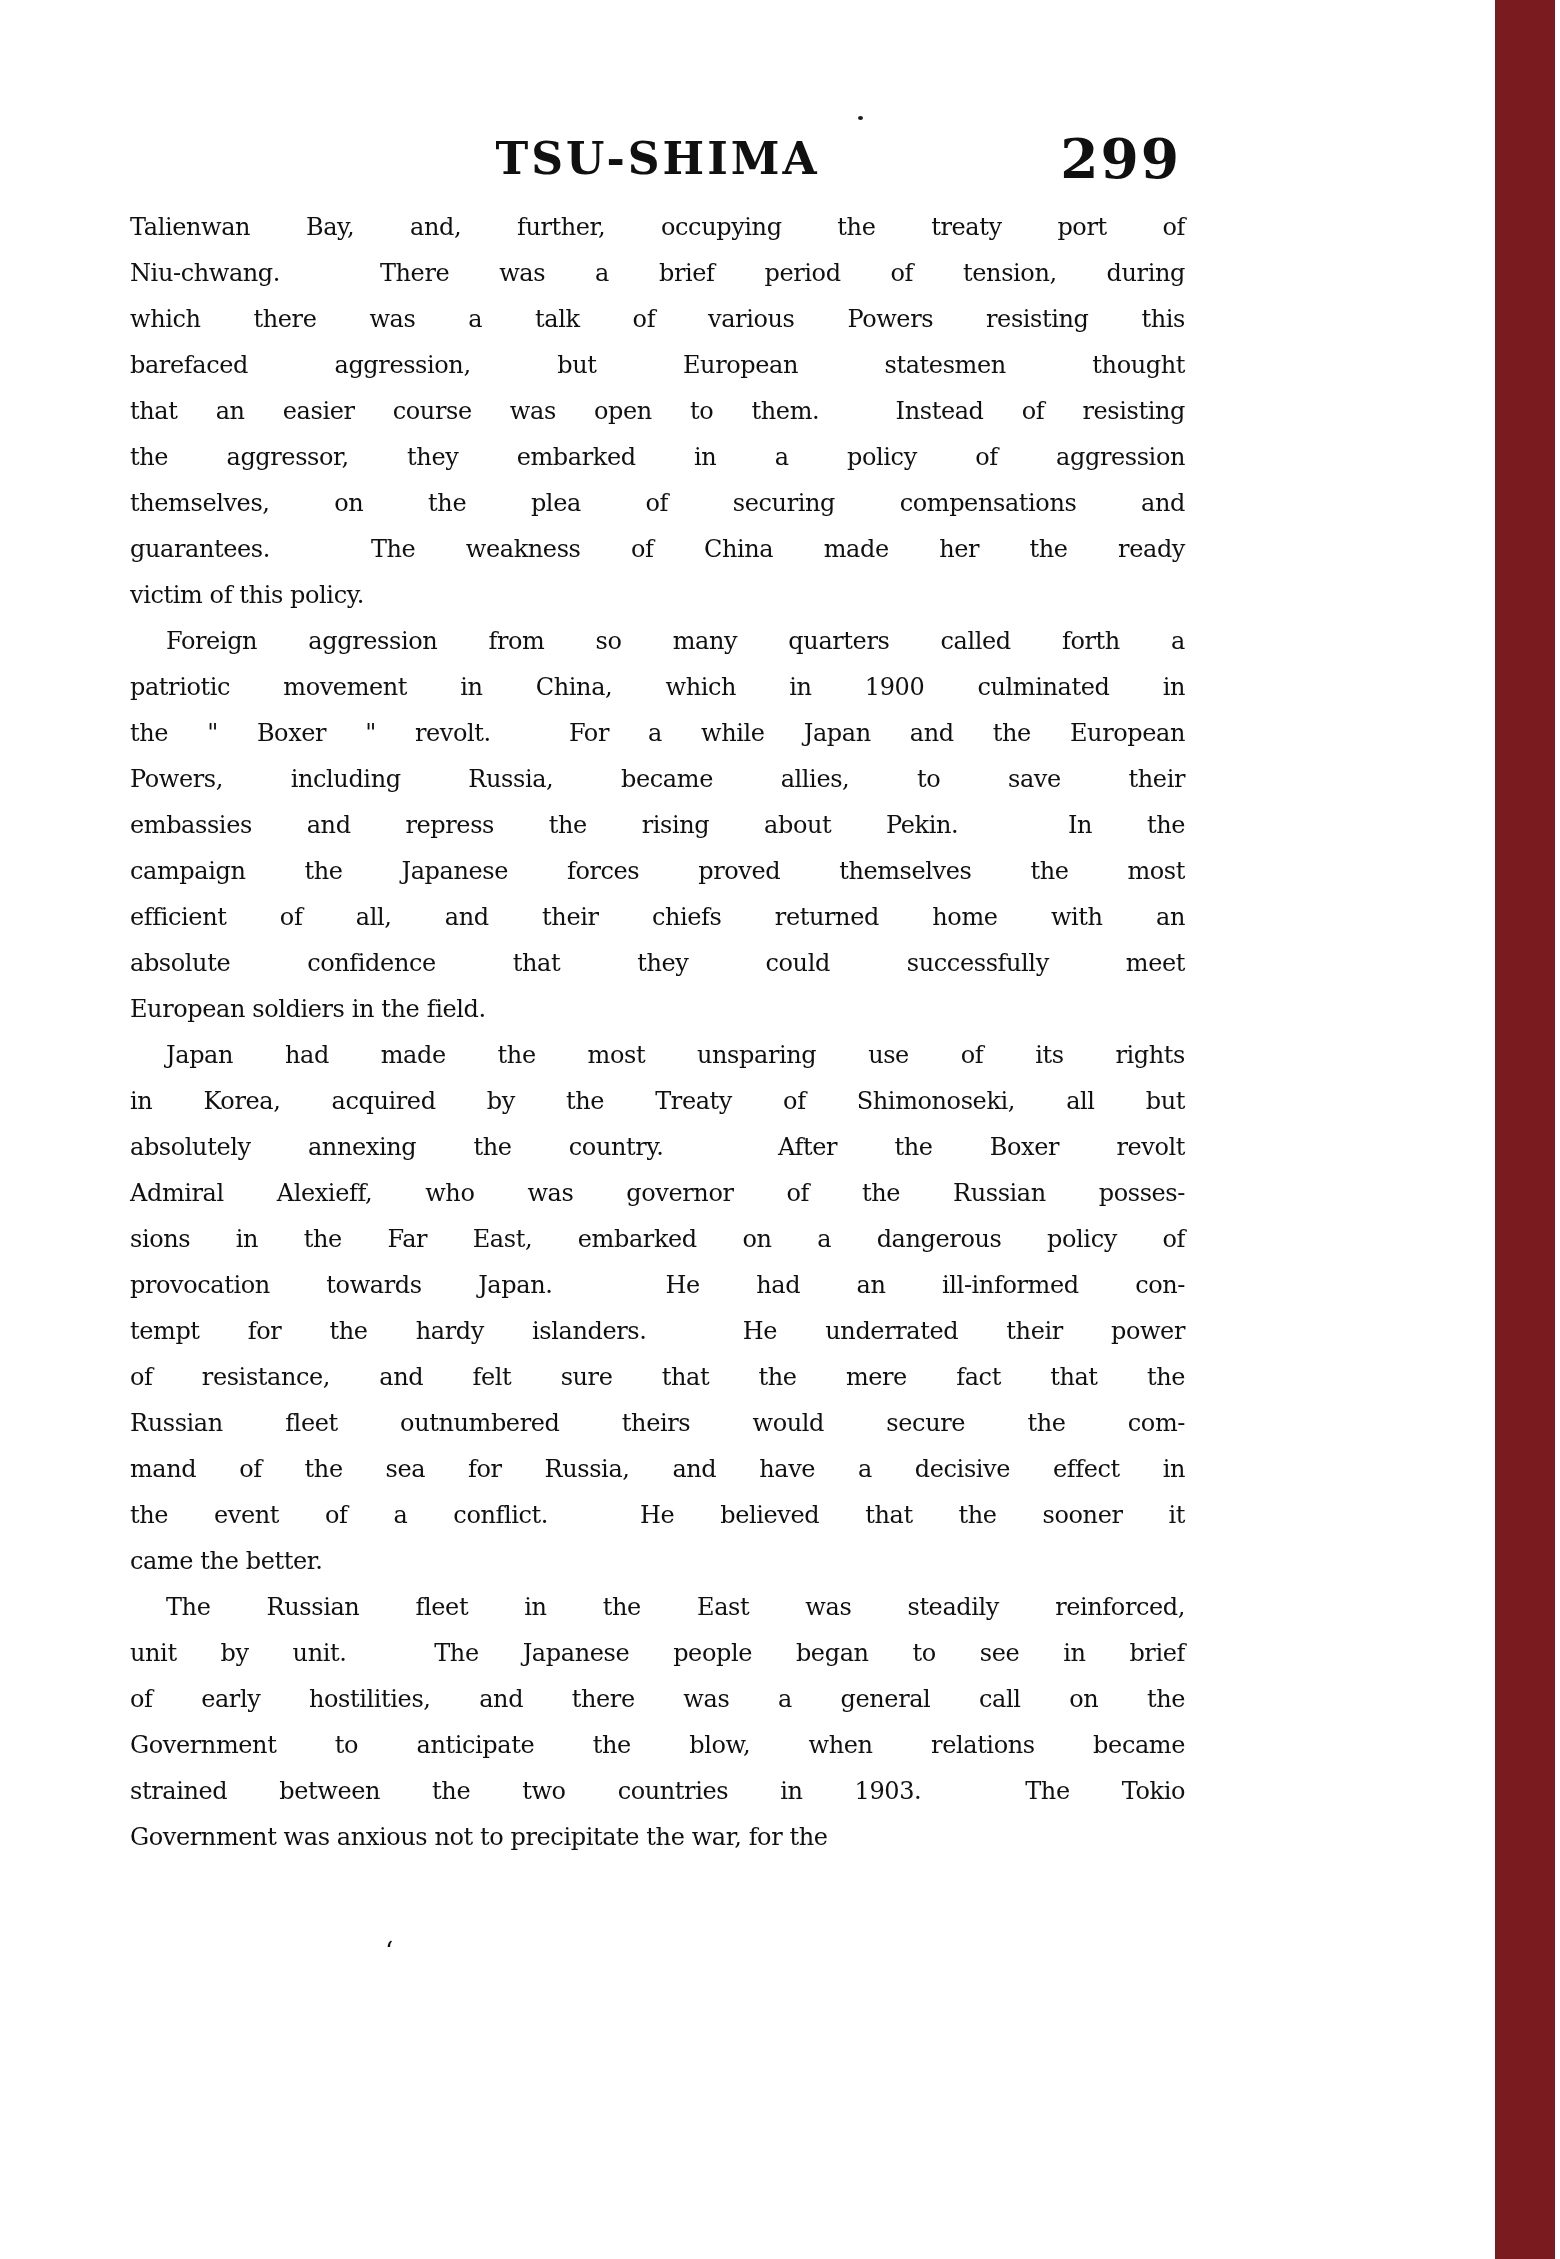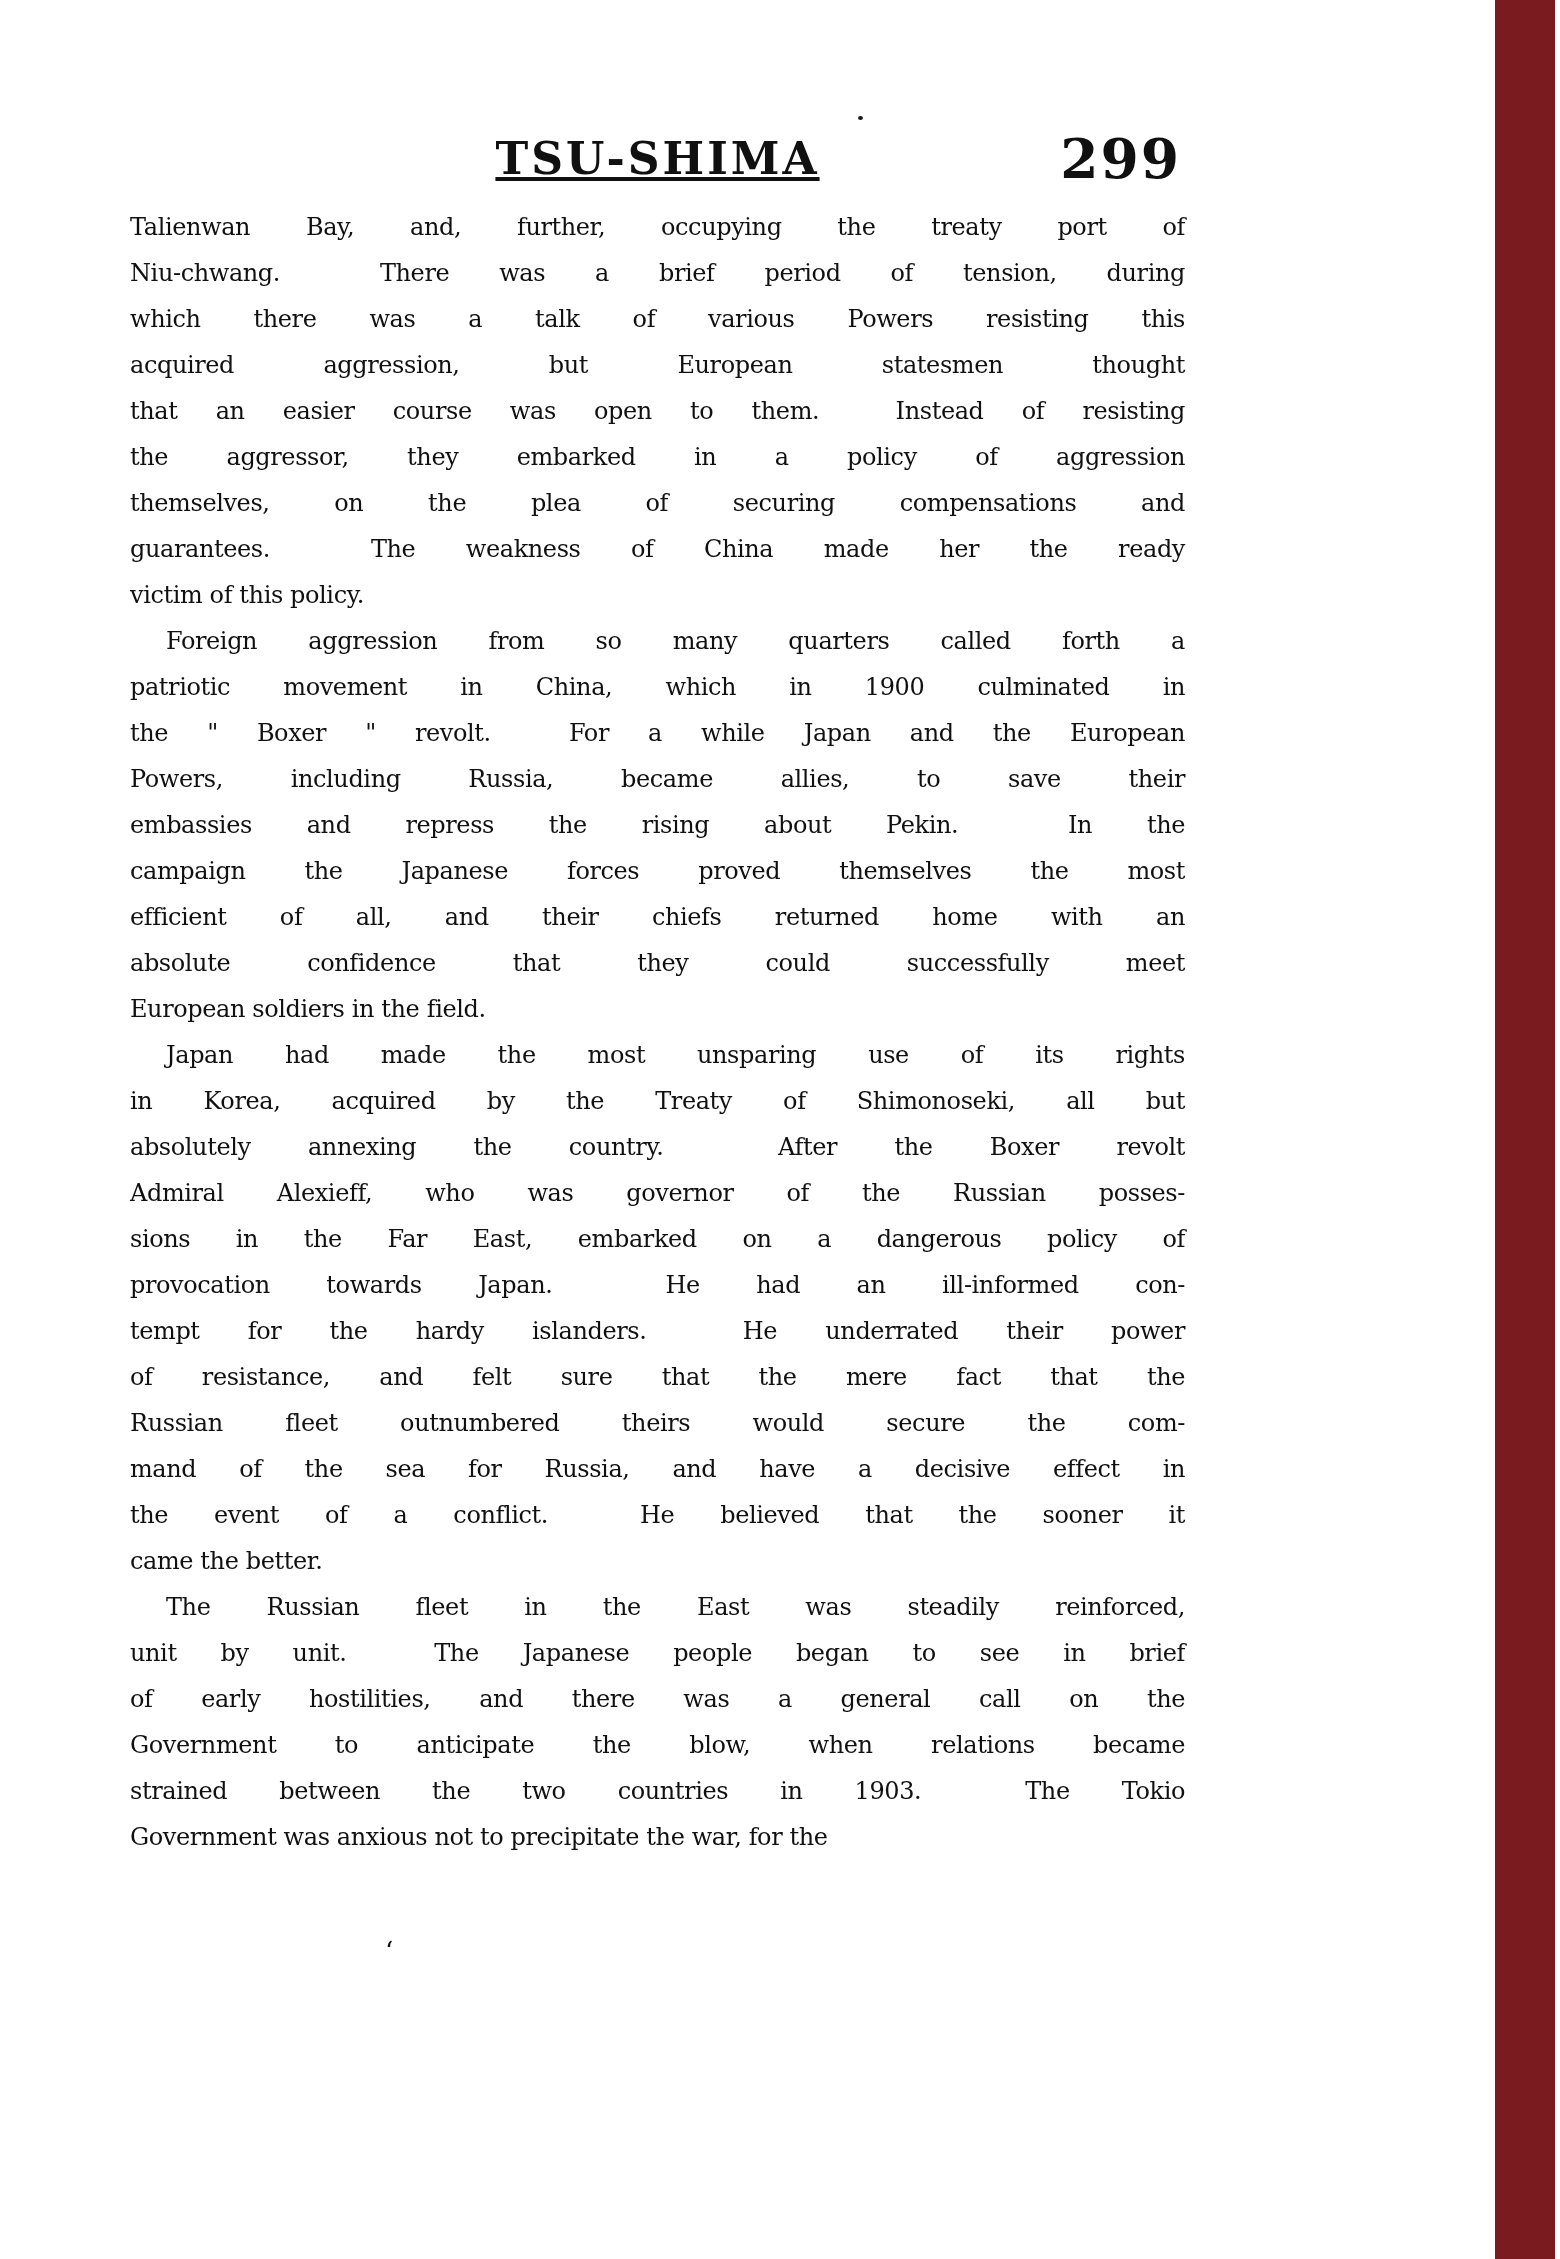--- a/index.html
+++ b/index.html
@@ -22,21 +22,20 @@
   .running-title {
     position: absolute;
     left: 0;
     width: 100%;
     text-align: center;
     font-size: 44px;
     line-height: 58px;
     font-weight: bold;
     letter-spacing: 3px;
     white-space: nowrap;
-    text-decoration: underline;
   }
   .page-number {
     position: absolute;
     right: 4px;
     top: 0;
     font-size: 55px;
     line-height: 58px;
     font-weight: bold;
     letter-spacing: 2px;
   }
@@ -98,21 +97,21 @@
   <div class="header-row">
     <div class="running-title">TSU-SHIMA</div>
     <div class="page-number">299</div>
   </div>
 
   <div class="body-text" id="body-text">
       <div class="para">
         <div class="line">Talienwan Bay, and, further, occupying the treaty port of</div>
         <div class="line">Niu-chwang.  There was a brief period of tension, during</div>
         <div class="line">which there was a talk of various Powers resisting this</div>
-        <div class="line">acquired aggression, but European statesmen thought</div>
+        <div class="line">barefaced aggression, but European statesmen thought</div>
         <div class="line">that an easier course was open to them.  Instead of resisting</div>
         <div class="line">the aggressor, they embarked in a policy of aggression</div>
         <div class="line">themselves, on the plea of securing compensations and</div>
         <div class="line">guarantees.  The weakness of China made her the ready</div>
         <div class="line last">victim of this policy.</div>
       </div>
       <div class="para">
         <div class="line indented">Foreign aggression from so many quarters called forth a</div>
         <div class="line">patriotic movement in China, which in 1900 culminated in</div>
         <div class="line">the " Boxer " revolt.  For a while Japan and the European</div>

